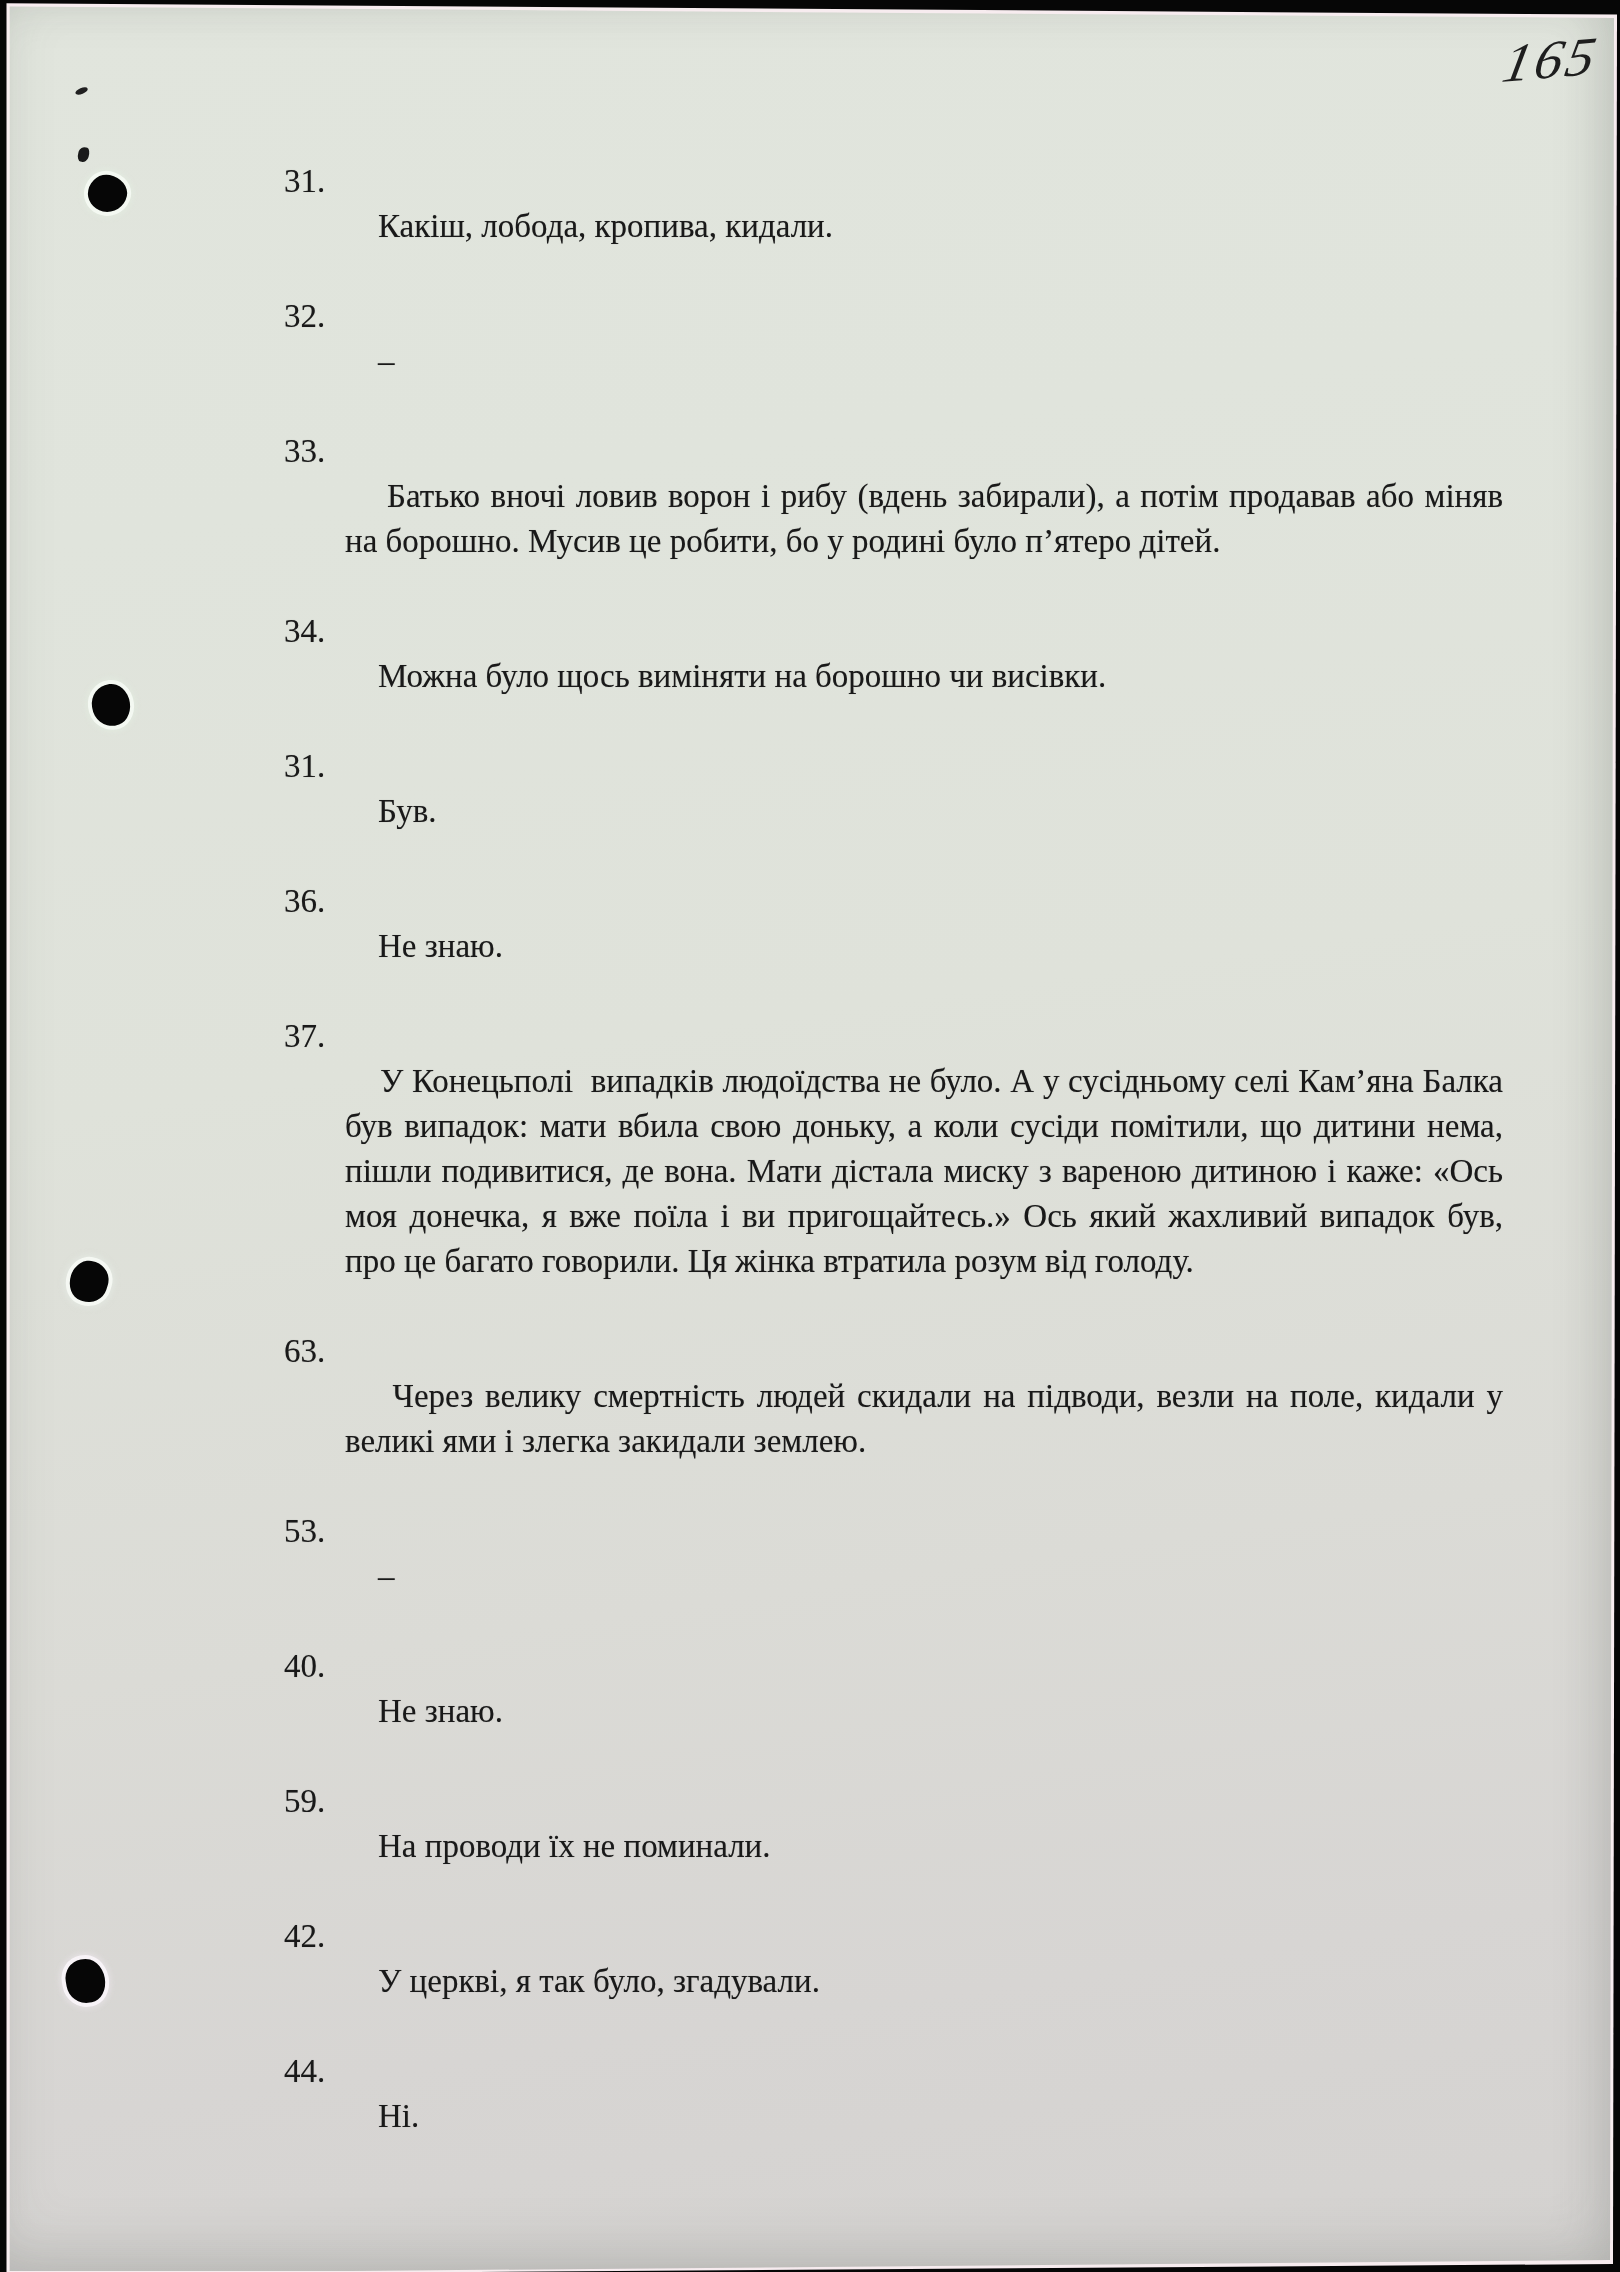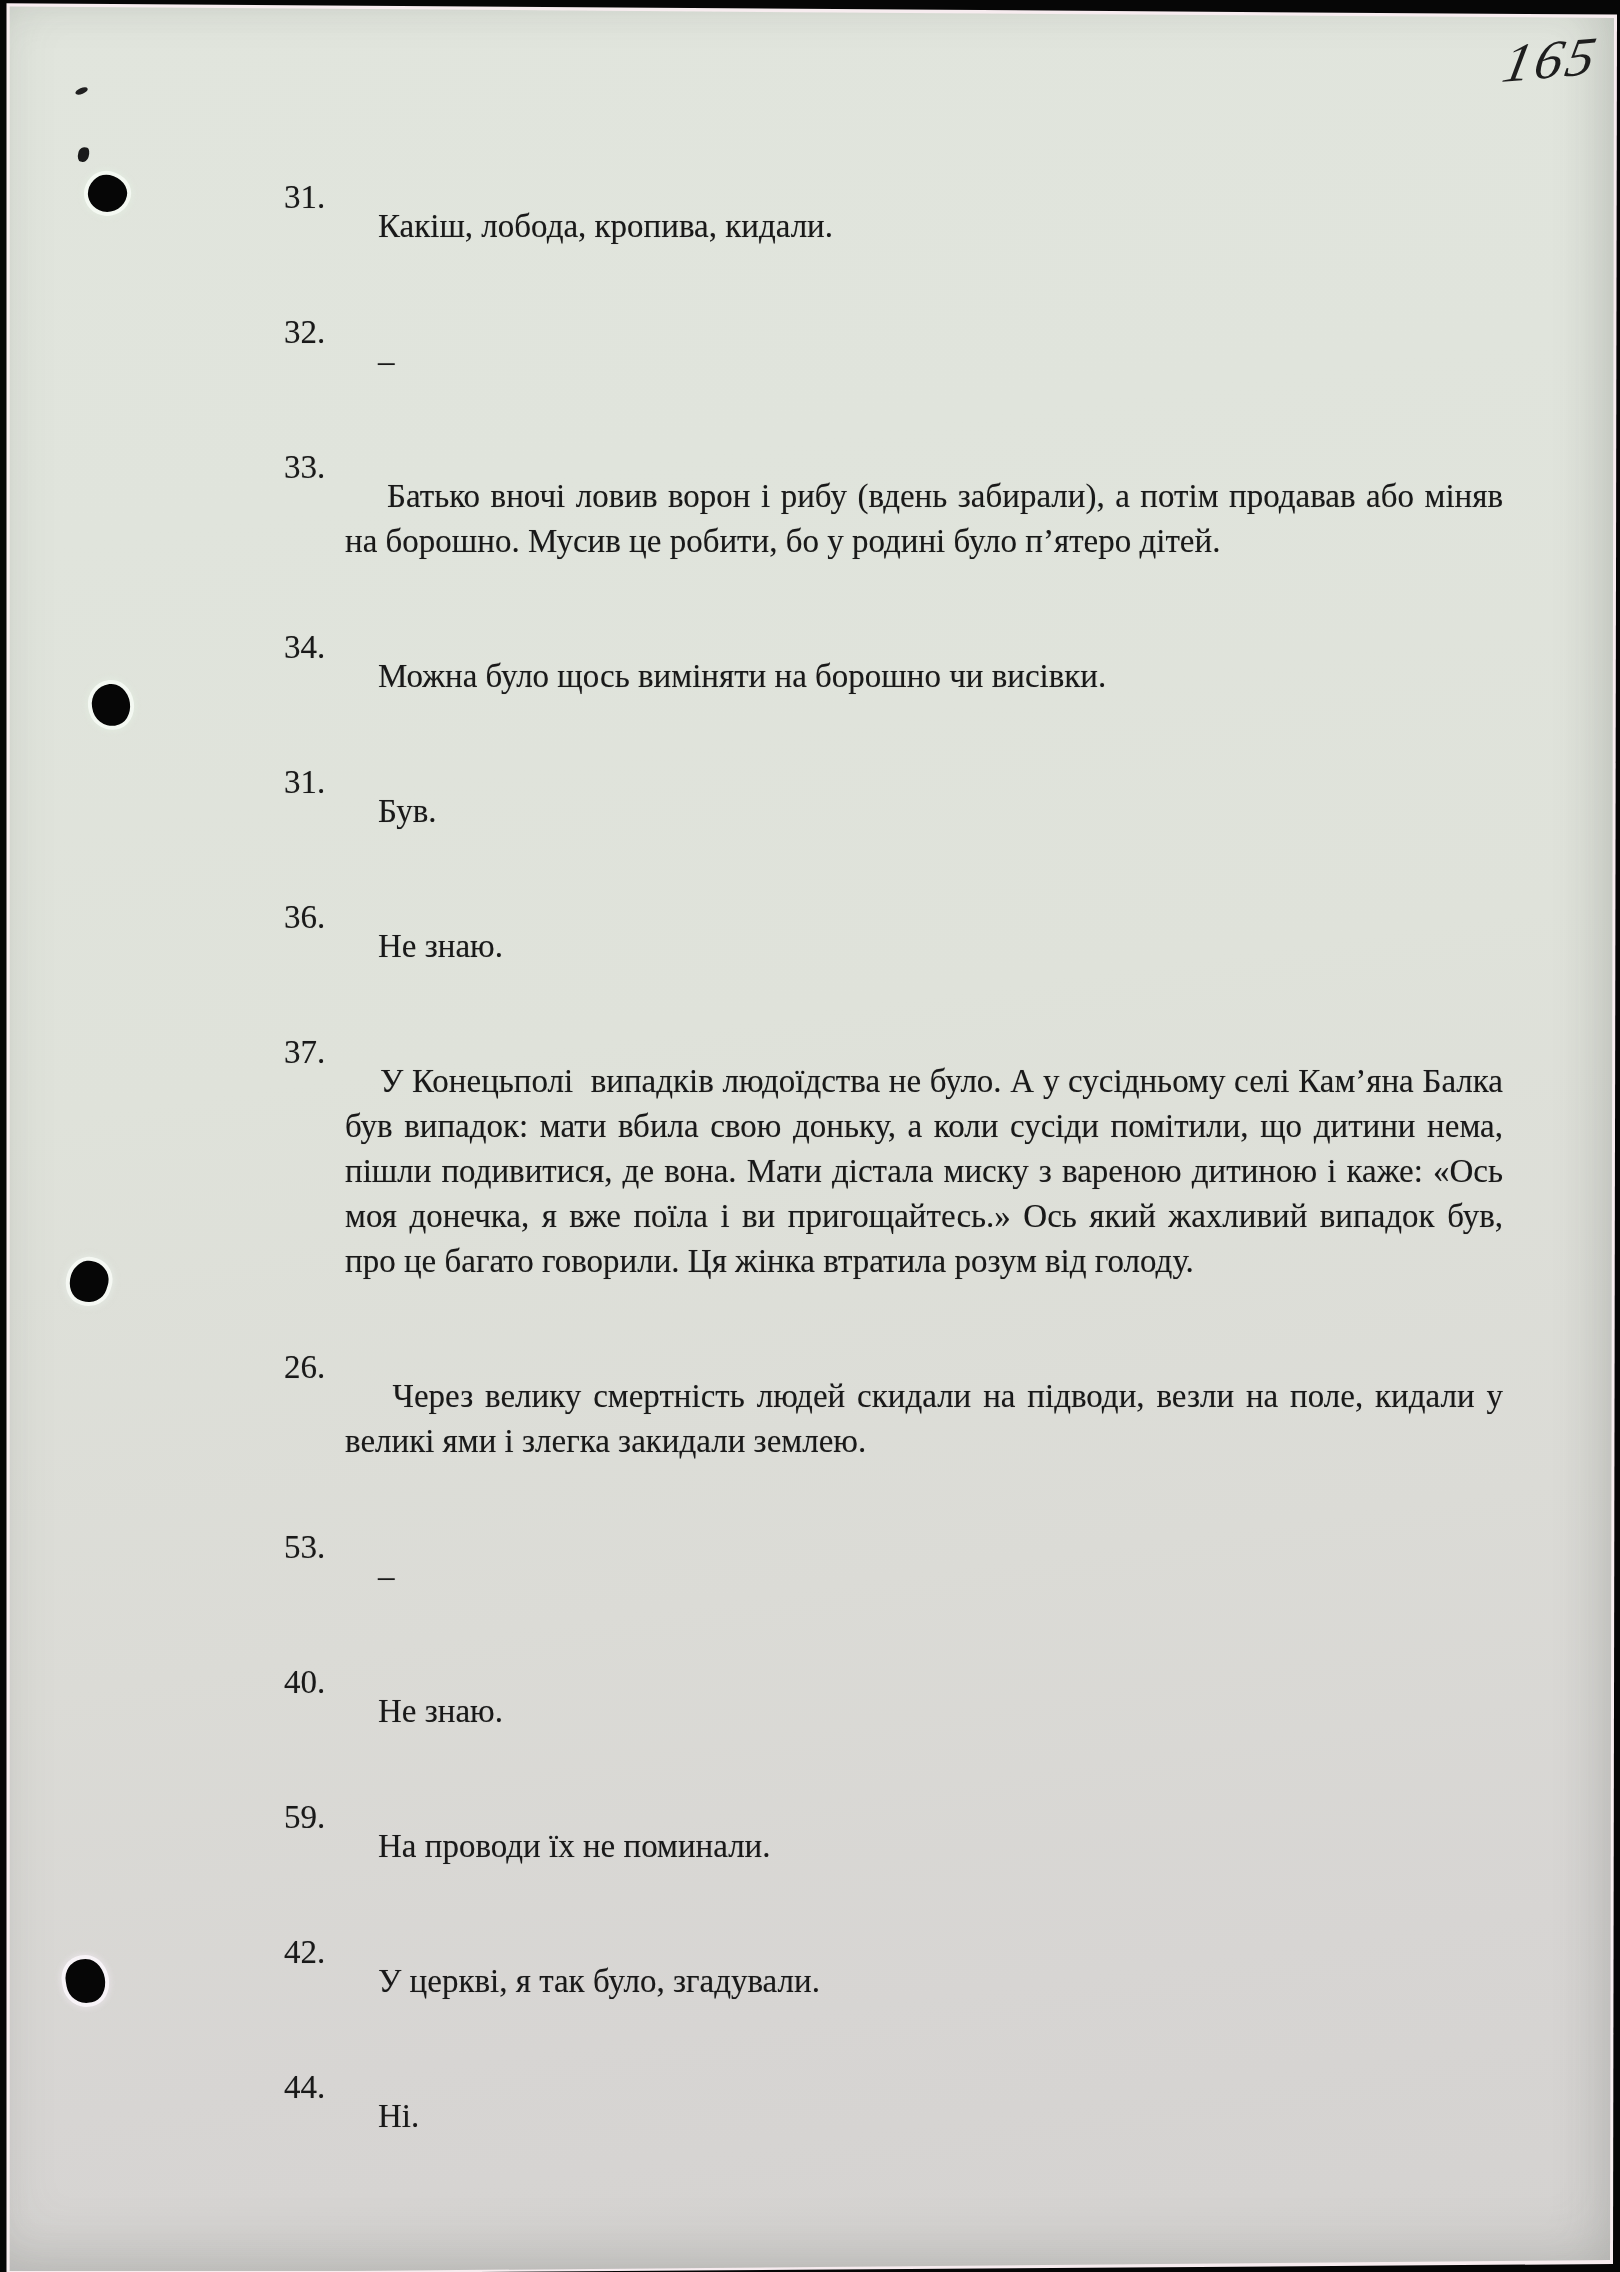--- a/index.html
+++ b/index.html
@@ -34,21 +34,21 @@
   
   .list{
     position:absolute;left:284px;top:159px;width:1219px;
     font-size:33px;line-height:45px;color:#191919;
     text-shadow:0 0 0.8px rgba(20,20,20,.35);
   }
   .item{
     position:relative;padding-left:61px;
     text-align:justify;white-space:pre-wrap;
   }
-  .item .num{position:absolute;left:0;top:16px;white-space:nowrap;}
+  .item .num{position:absolute;left:0;top:0;white-space:nowrap;}
   
   .hole{position:absolute;background:#060606;}
   .h1{left:88px;top:175px;width:39px;height:37px;border-radius:46% 54% 52% 48%/52% 46% 54% 48%;transform:rotate(12deg);
       box-shadow:0 0 0 4px rgba(250,253,248,.75),0 0 5.7px 6.5px rgba(228,240,226,.45);}
   .h2{left:92px;top:684px;width:38px;height:42px;border-radius:52% 48% 46% 54%/48% 52% 50% 50%;transform:rotate(-8deg);
       box-shadow:0 0 0 4px rgba(250,253,248,.75),0 0 5.7px 6.5px rgba(228,240,226,.45);}
   .h3{left:70px;top:1261px;width:38px;height:41px;border-radius:48% 52% 54% 46%/52% 48% 46% 54%;transform:rotate(18deg);
       box-shadow:0 0 0 4px rgba(250,253,248,.8),0 0 5.7px 6.5px rgba(232,238,232,.5);}
   .h4{left:66px;top:1959px;width:39px;height:44px;border-radius:50% 50% 46% 54%/46% 54% 52% 48%;transform:rotate(-10deg);
       box-shadow:0 0 0 4px rgba(252,248,252,.8),0 0 5.7px 6.5px rgba(240,232,240,.45);}
@@ -80,21 +80,21 @@
   <div class="item">
     <span class="num">31.</span><span class="txt">Був.</span>
   </div>
   <div class="item">
     <span class="num">36.</span><span class="txt">Не знаю.</span>
   </div>
   <div class="item">
     <span class="num">37.</span><span class="txt">У Конецьполі  випадків людоїдства не було. А у сусідньому селі Кам’яна Балка був випадок: мати вбила свою доньку, а коли сусіди помітили, що дитини нема, пішли подивитися, де вона. Мати дістала миску з вареною дитиною і каже: «Ось моя донечка, я вже поїла і ви пригощайтесь.» Ось який жахливий випадок був, про це багато говорили. Ця жінка втратила розум від голоду.</span>
   </div>
   <div class="item">
-    <span class="num">26.</span><span class="txt">Через велику смертність людей скидали на підводи, везли на поле, кидали у великі ями і злегка закидали землею.</span>
+    <span class="num">63.</span><span class="txt">Через велику смертність людей скидали на підводи, везли на поле, кидали у великі ями і злегка закидали землею.</span>
   </div>
   <div class="item">
     <span class="num">53.</span><span class="txt">–</span>
   </div>
   <div class="item">
     <span class="num">40.</span><span class="txt">Не знаю.</span>
   </div>
   <div class="item">
     <span class="num">59.</span><span class="txt">На проводи їх не поминали.</span>
   </div>

